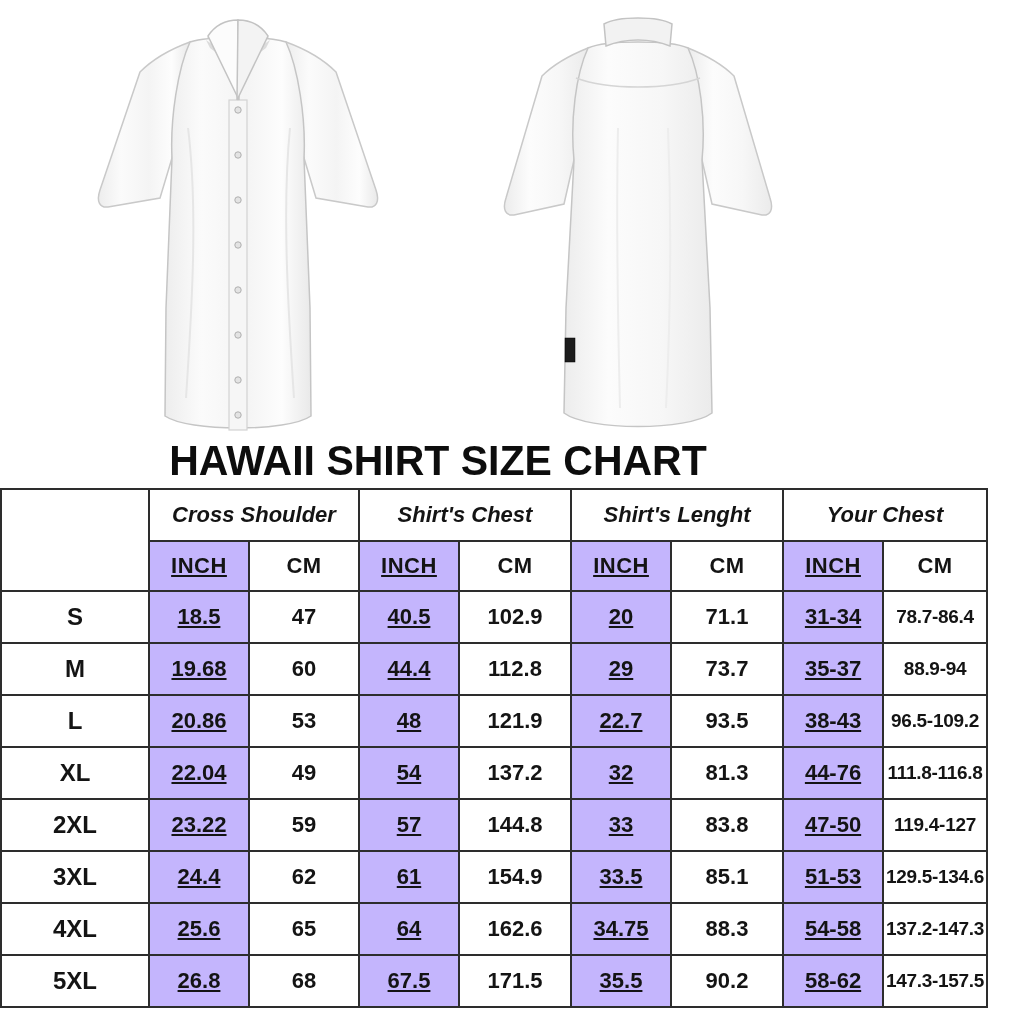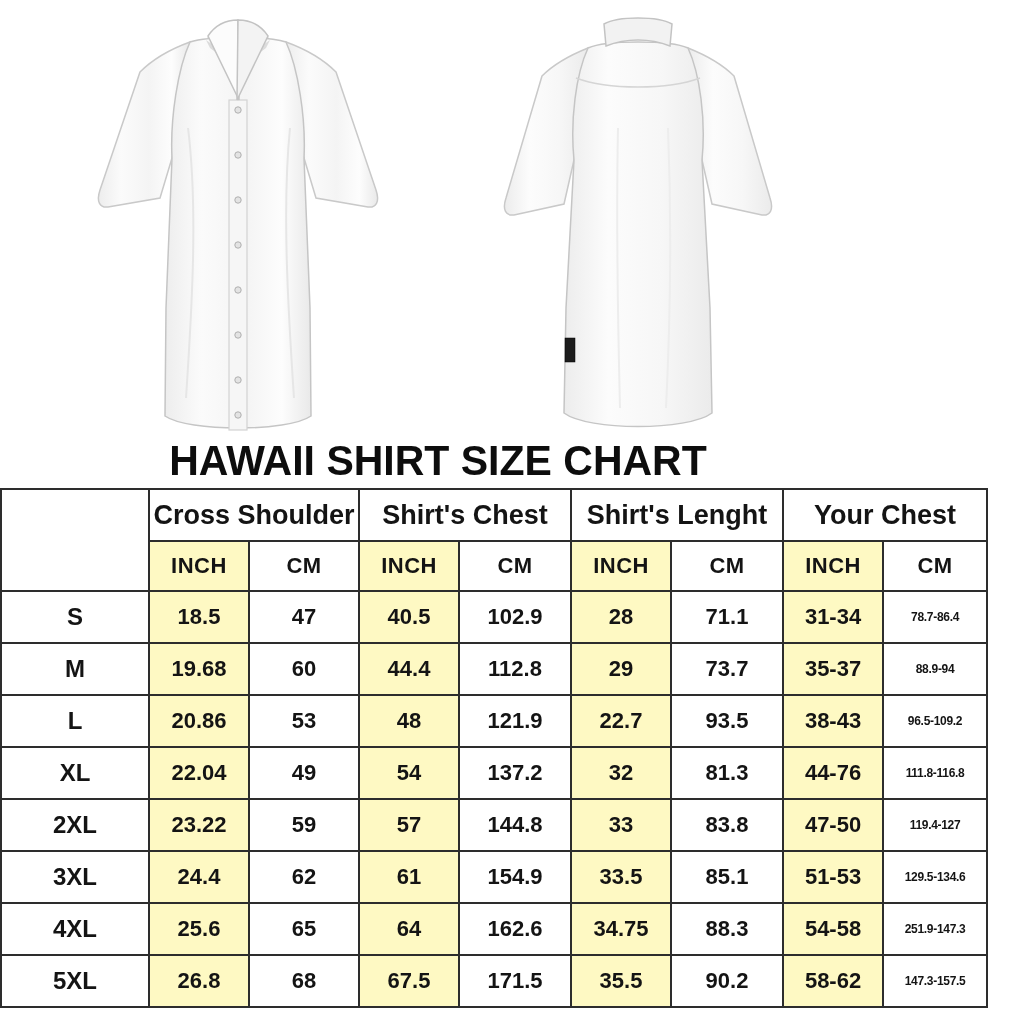--- a/index.html
+++ b/index.html
@@ -47,27 +47,27 @@
     table-layout: fixed;
     background: #ffffff;
   }
   table.size-chart th, table.size-chart td {
     border: 2.5px solid #2d2d2d;
     text-align: center;
     vertical-align: middle;
     font-weight: bold;
     padding: 0;
   }
-  tr.group-row th { height: 50px; font-size: 27px; }
+  tr.group-row th { height: 50px; font-size: 22px; font-style: italic; }
   tr.unit-row th { height: 48px; font-size: 22px; letter-spacing: 0.5px; }
   tbody tr { height: 52px; }
   tbody th.size-col { font-size: 24px; }
   tbody td { font-size: 22px; }
-  .hl { background: #fef9c3; }
-  td.small { font-size: 12px; letter-spacing: -0.3px; }
+  .hl { background: #c4b5fd; text-decoration: underline; }
+  td.small { font-size: 19px; letter-spacing: -0.3px; }
 </style>
 </head>
 <body>
 
 <div class="page">
 
   <div class="shirts">
 
     <div class="shirt-wrap">
       <svg viewBox="0 0 340 430" width="400" height="430">
@@ -177,21 +177,21 @@
         <th>CM</th>
       </tr>
     </thead>
     <tbody>
         <tr>
           <th class="size-col">S</th>
           <td class="hl">18.5</td>
           <td>47</td>
           <td class="hl">40.5</td>
           <td>102.9</td>
-          <td class="hl">28</td>
+          <td class="hl">20</td>
           <td>71.1</td>
           <td class="hl">31-34</td>
           <td class="small">78.7-86.4</td>
         </tr>
         <tr>
           <th class="size-col">M</th>
           <td class="hl">19.68</td>
           <td>60</td>
           <td class="hl">44.4</td>
           <td>112.8</td>
@@ -246,21 +246,21 @@
         </tr>
         <tr>
           <th class="size-col">4XL</th>
           <td class="hl">25.6</td>
           <td>65</td>
           <td class="hl">64</td>
           <td>162.6</td>
           <td class="hl">34.75</td>
           <td>88.3</td>
           <td class="hl">54-58</td>
-          <td class="small">251.9-147.3</td>
+          <td class="small">137.2-147.3</td>
         </tr>
         <tr>
           <th class="size-col">5XL</th>
           <td class="hl">26.8</td>
           <td>68</td>
           <td class="hl">67.5</td>
           <td>171.5</td>
           <td class="hl">35.5</td>
           <td>90.2</td>
           <td class="hl">58-62</td>

